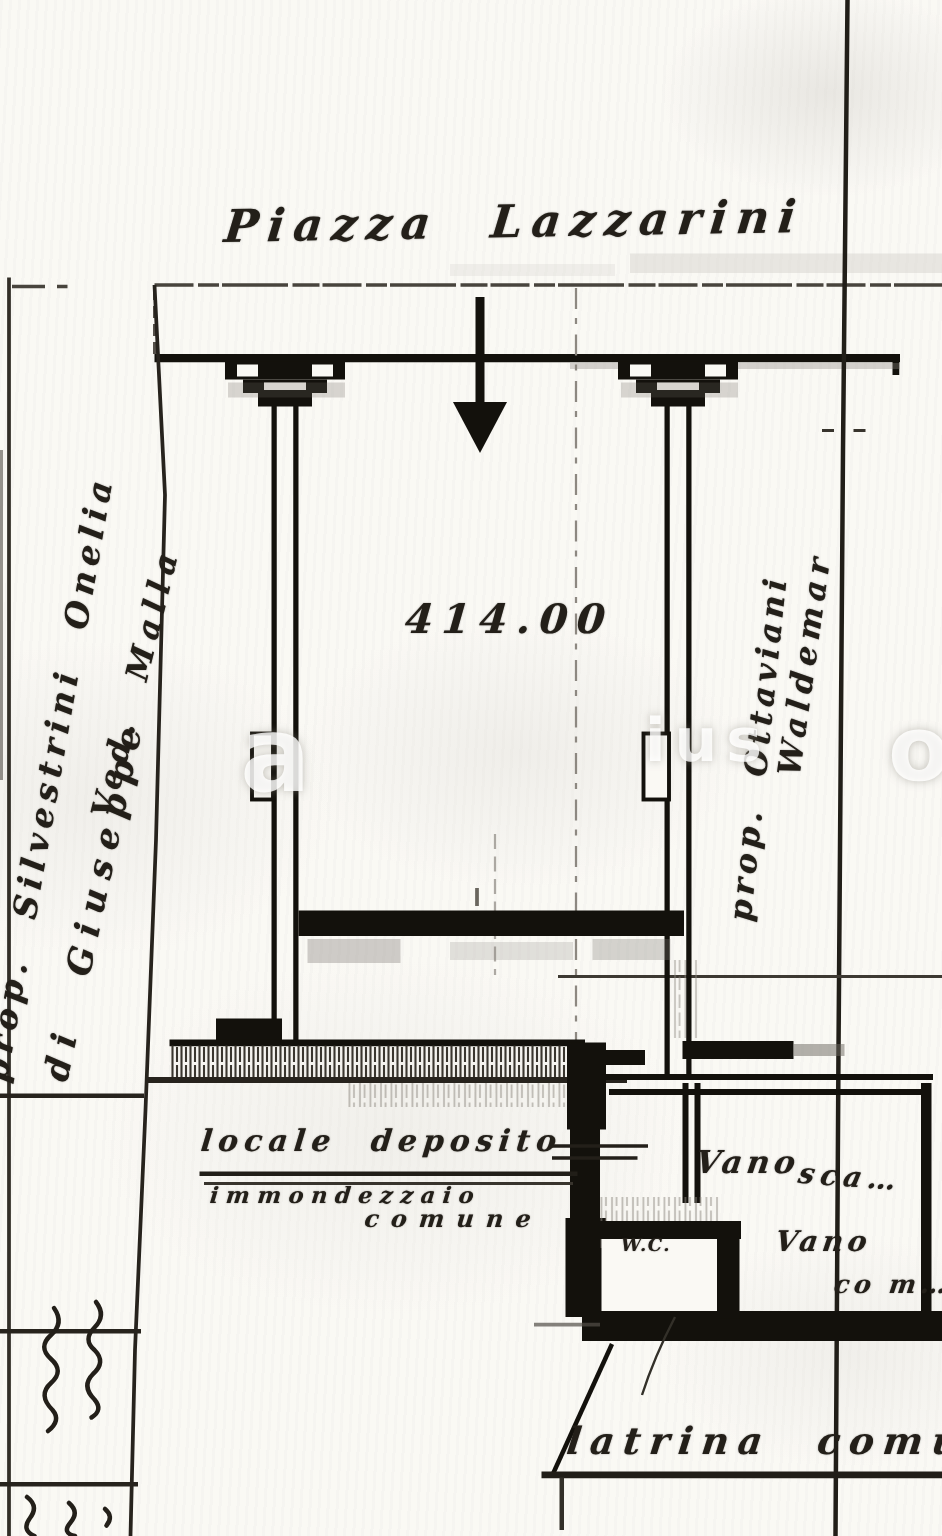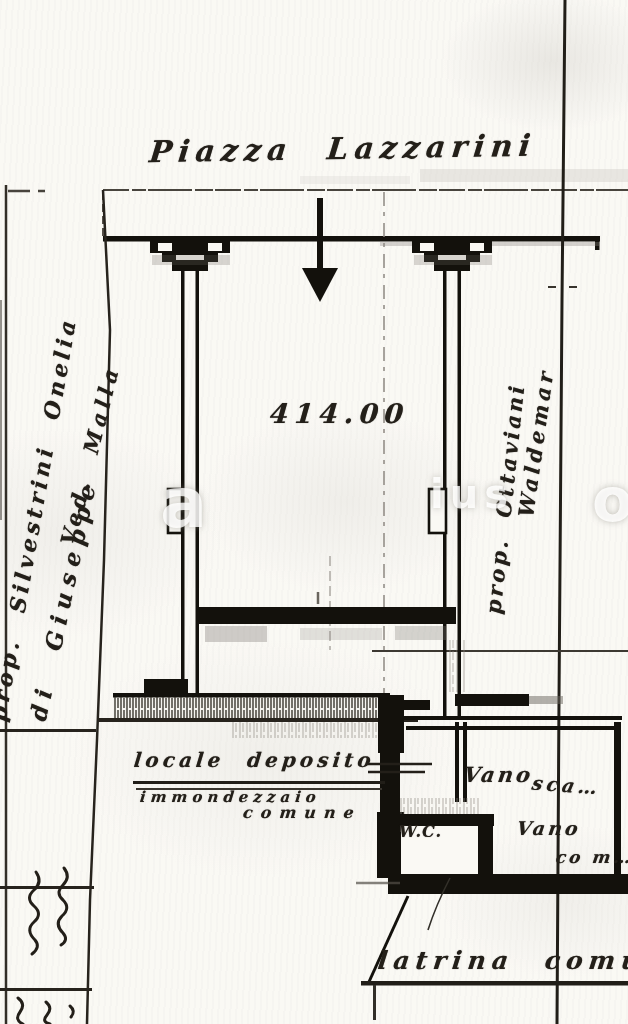--- a/index.html
+++ b/index.html
@@ -186,20 +186,20 @@
   <div class="lbl" style="left:134px;top:750px;font-size:20px;letter-spacing:4px;word-spacing:12px;transform:skewX(-6deg);">locale deposito</div>
   <div class="lbl" style="left:133px;top:781px;width:252px;height:3px;background:#24211b;"></div>
   <div class="lbl" style="left:136px;top:788px;width:246px;height:2px;background:#3a362f;"></div>
   <div class="lbl" style="left:140px;top:790px;font-size:15px;letter-spacing:5px;transform:skewX(-6deg);">immondezzaio</div>
   <div class="lbl" style="left:243px;top:805px;font-size:16px;letter-spacing:8px;transform:skewX(-6deg);">comune</div>
 
   <div class="lbl" style="left:464px;top:764px;font-size:21px;letter-spacing:3px;transform:skewX(-8deg);">Vano</div>
   <div class="lbl" style="left:532px;top:776px;font-size:19px;letter-spacing:4px;transform:skewX(-8deg) rotate(4deg);">sca…</div>
   <div class="lbl" style="left:517px;top:819px;font-size:19px;letter-spacing:3px;transform:skewX(-8deg);">Vano</div>
   <div class="lbl" style="left:556px;top:849px;font-size:17px;letter-spacing:3px;transform:skewX(-8deg);">co m…</div>
-  <div class="lbl" style="left:399px;top:824px;font-size:16px;letter-spacing:1px;">W.C.</div>
+  <div class="lbl" style="left:414px;top:824px;font-size:12px;letter-spacing:1px;">W.C.</div>
   <div class="lbl" style="left:378px;top:948px;font-size:25px;letter-spacing:6px;word-spacing:16px;transform:skewX(-7deg);">latrina comu</div>
 
   <div class="wm" style="left:160px;top:468px;font-size:70px;">a</div>
   <div class="wm" style="left:430px;top:474px;font-size:40px;letter-spacing:6px;">ius</div>
   <div class="wm" style="left:592px;top:470px;font-size:60px;">o</div>
 
 </div>
 
 </body></html>

